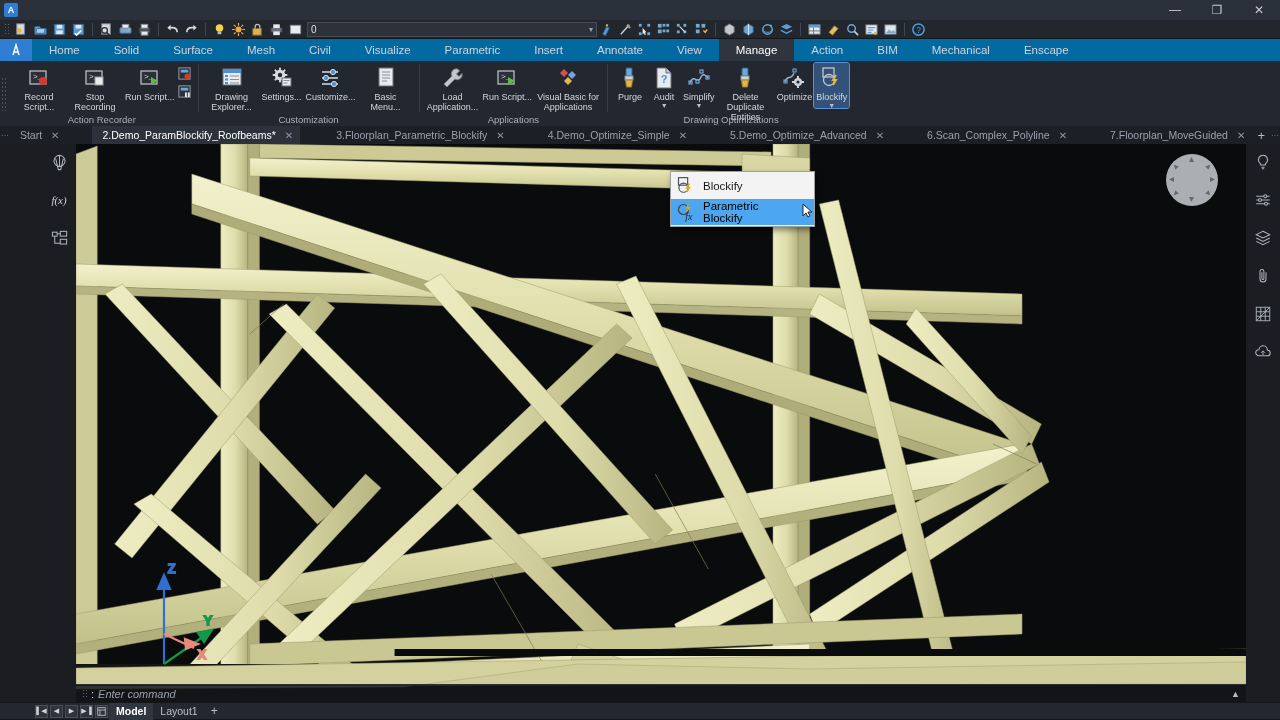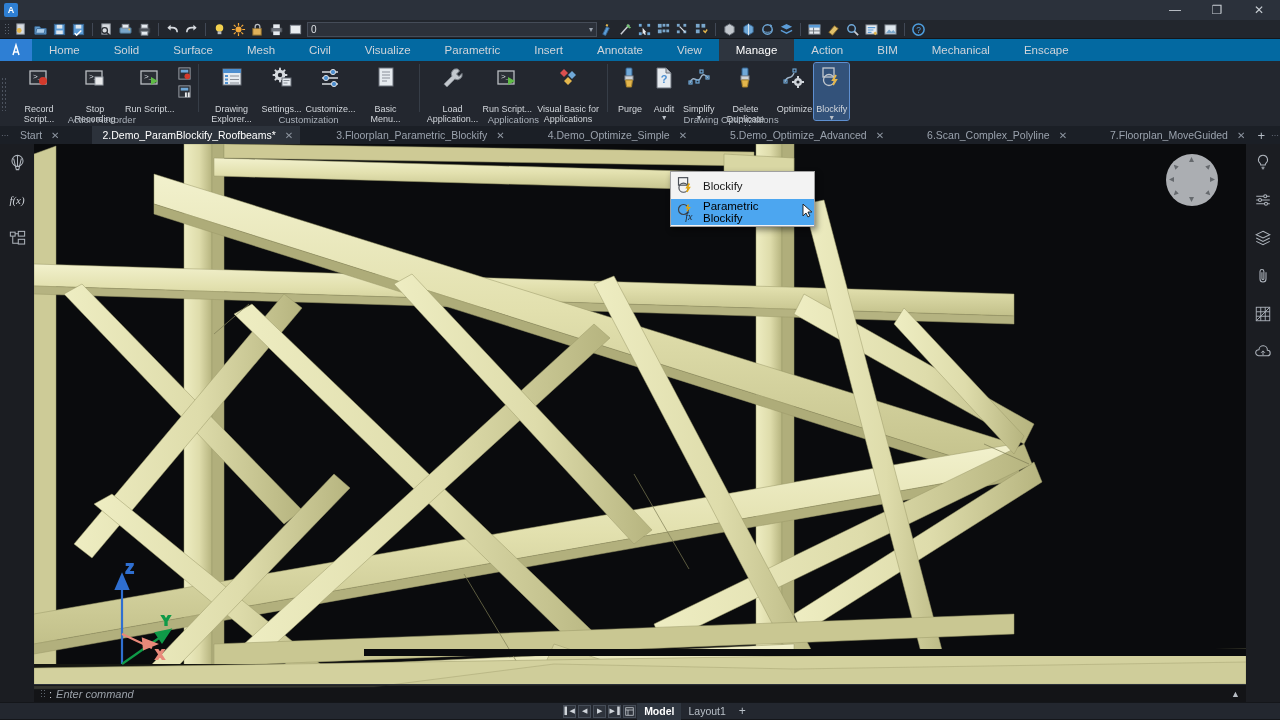--- a/index.html
+++ b/index.html
@@ -35,21 +35,21 @@
   #ribbon{ height:65px; background:#23272f; display:flex; align-items:stretch; position:relative;}
   .rgrip{ width:6px;align-self:center;height:34px;
           background:radial-gradient(circle,#4c535f 0.8px,transparent 0.9px);background-size:3px 4px;margin:0 1px;}
   .panel{ display:flex;flex-direction:column;justify-content:space-between;padding:2px 3px 0 3px;}
   .panel-items{ display:flex; align-items:flex-start; height:48px;}
   .panel-title{ text-align:center;font-size:9.5px;color:#aab1ba;padding-bottom:1px; }
   .psep{ width:1px;background:#363d47;margin:3px 2px 14px 2px; }
   .btn{ width:auto;min-width:34px;max-width:56px;display:flex;flex-direction:column;align-items:center;
         padding:2px 2px 0 2px;border-radius:2px;cursor:default;}
   .btn.sel{ background:#33527a; outline:1px solid #5e8fd0; }
-  .btn .lbl{ font-size:9px;color:#d3d7dc;text-align:center;line-height:10px;margin-top:13px;white-space:nowrap;}
+  .btn .lbl{ font-size:9px;color:#d3d7dc;text-align:center;line-height:10px;margin-top:1px;white-space:nowrap;}
   .btn .lbl.wrap{ white-space:normal; }
   .icon{ width:26px;height:26px;display:flex;align-items:center;justify-content:center;flex:none; }
   .icon.sm{ width:16px;height:16px; }
   .btn .dd{ font-size:7px;color:#b9bfc7;line-height:5px;margin-top:1px;}
   .stackcol{ display:flex;flex-direction:column;gap:2px;padding-top:2px; }
 
   
   #blockify-menu{ position:absolute; left:670px; top:110px; width:145px; background:#f3f3f3;
                   border:1px solid #a0a0a0; z-index:50; box-shadow:2px 3px 6px rgba(0,0,0,.45); padding:1px 0;}
   .mi{ height:26px;display:flex;align-items:center;padding-left:4px;color:#1a1a1a;font-size:11.5px;}
@@ -59,42 +59,42 @@
   
   #doctabs{ height:18px;background:#1b1f26;display:flex;align-items:stretch;position:relative;}
   .dgrip{ width:10px;align-self:center;height:10px;color:#6c7380;font-size:8px;display:flex;align-items:center;justify-content:center;}
   .dtab{ display:flex;align-items:center;padding:0 6px 0 10px;font-size:10.5px;color:#9aa2ad;
          border-right:1px solid #10131800;white-space:nowrap;cursor:default;}
   .dtab .x{ margin-left:9px;font-size:10px;color:#8e96a1; }
   .dtab.active{ background:#2c323b;color:#ffffff;font-weight:normal; }
   #tab-add{ width:18px;display:flex;align-items:center;justify-content:center;color:#b5bcc5;font-size:13px;}
 
   
-  #body{ height:558px; display:flex; position:relative; background:#1b1d22; }
+  #body{ height:558px; display:flex; position:relative; background:#1b1d22;margin-left:42px; }
   .sidebar{ width:34px;background:#1b1d22;display:flex;flex-direction:column;align-items:center;padding-top:6px;gap:14px;}
   .sbico{ width:24px;height:24px;display:flex;align-items:center;justify-content:center;color:#aeb4bc;}
   #viewport{ flex:1; background:#0a0b0d; position:relative; overflow:hidden; }
   #vpsvg{ position:absolute;inset:0;width:100%;height:100%; }
 
   #viewcube{ position:absolute; right:28px; top:10px; width:52px;height:52px;border-radius:50%;
              background:#b9bcc0; opacity:.92; }
   #viewcube .dot{ position:absolute;width:5px;height:5px;background:#6d7176;
                   clip-path:polygon(50% 0,100% 100%,0 100%); }
 
   #cmdline{ position:absolute;left:0;right:0;bottom:0;height:18px;background:rgba(18,20,24,.82);
             display:flex;align-items:center;padding-left:6px;border-top:1px solid #2b3038;}
   #cmdline .pgrip{ width:5px;height:10px;background:radial-gradient(circle,#60676f 0.8px,transparent .9px);
                    background-size:3px 3px;margin-right:4px;}
   #cmdline .prompt{ color:#c3c8ce;font-size:11px;margin-right:4px; }
   #cmdline .ph{ color:#9aa0a8;font-size:11px;font-style:italic; }
   #cmdline .arrow{ margin-left:auto;margin-right:6px;color:#b7bdc4;font-size:9px; }
 
   
   #modelbar{ height:17px;background:#23272f;display:flex;align-items:center;padding-left:34px;gap:0;
-             border-top:1px solid #14161a;justify-content:center;}
+             border-top:1px solid #14161a;}
   .navb{ width:13px;height:13px;margin:0 1px;background:#2e333c;border:1px solid #464d58;
          display:flex;align-items:center;justify-content:center;font-size:7px;color:#cfd4da;}
   .mtab{ padding:0 7px;height:17px;display:flex;align-items:center;font-size:10.5px;color:#b9c0c8;}
   .mtab.active{ background:#2f3640;color:#ffffff;font-weight:bold; }
   #mt-plus{ padding:0 6px;color:#b9c0c8;font-size:12px; }
 
   
   #statusbar{ height:15px;background:#23272f;display:flex;align-items:center;font-size:10px;color:#c6ccd3;
               border-top:1px solid #14161a;}
   #sb-grip{ width:10px;height:10px;margin-left:3px;margin-right:3px;

